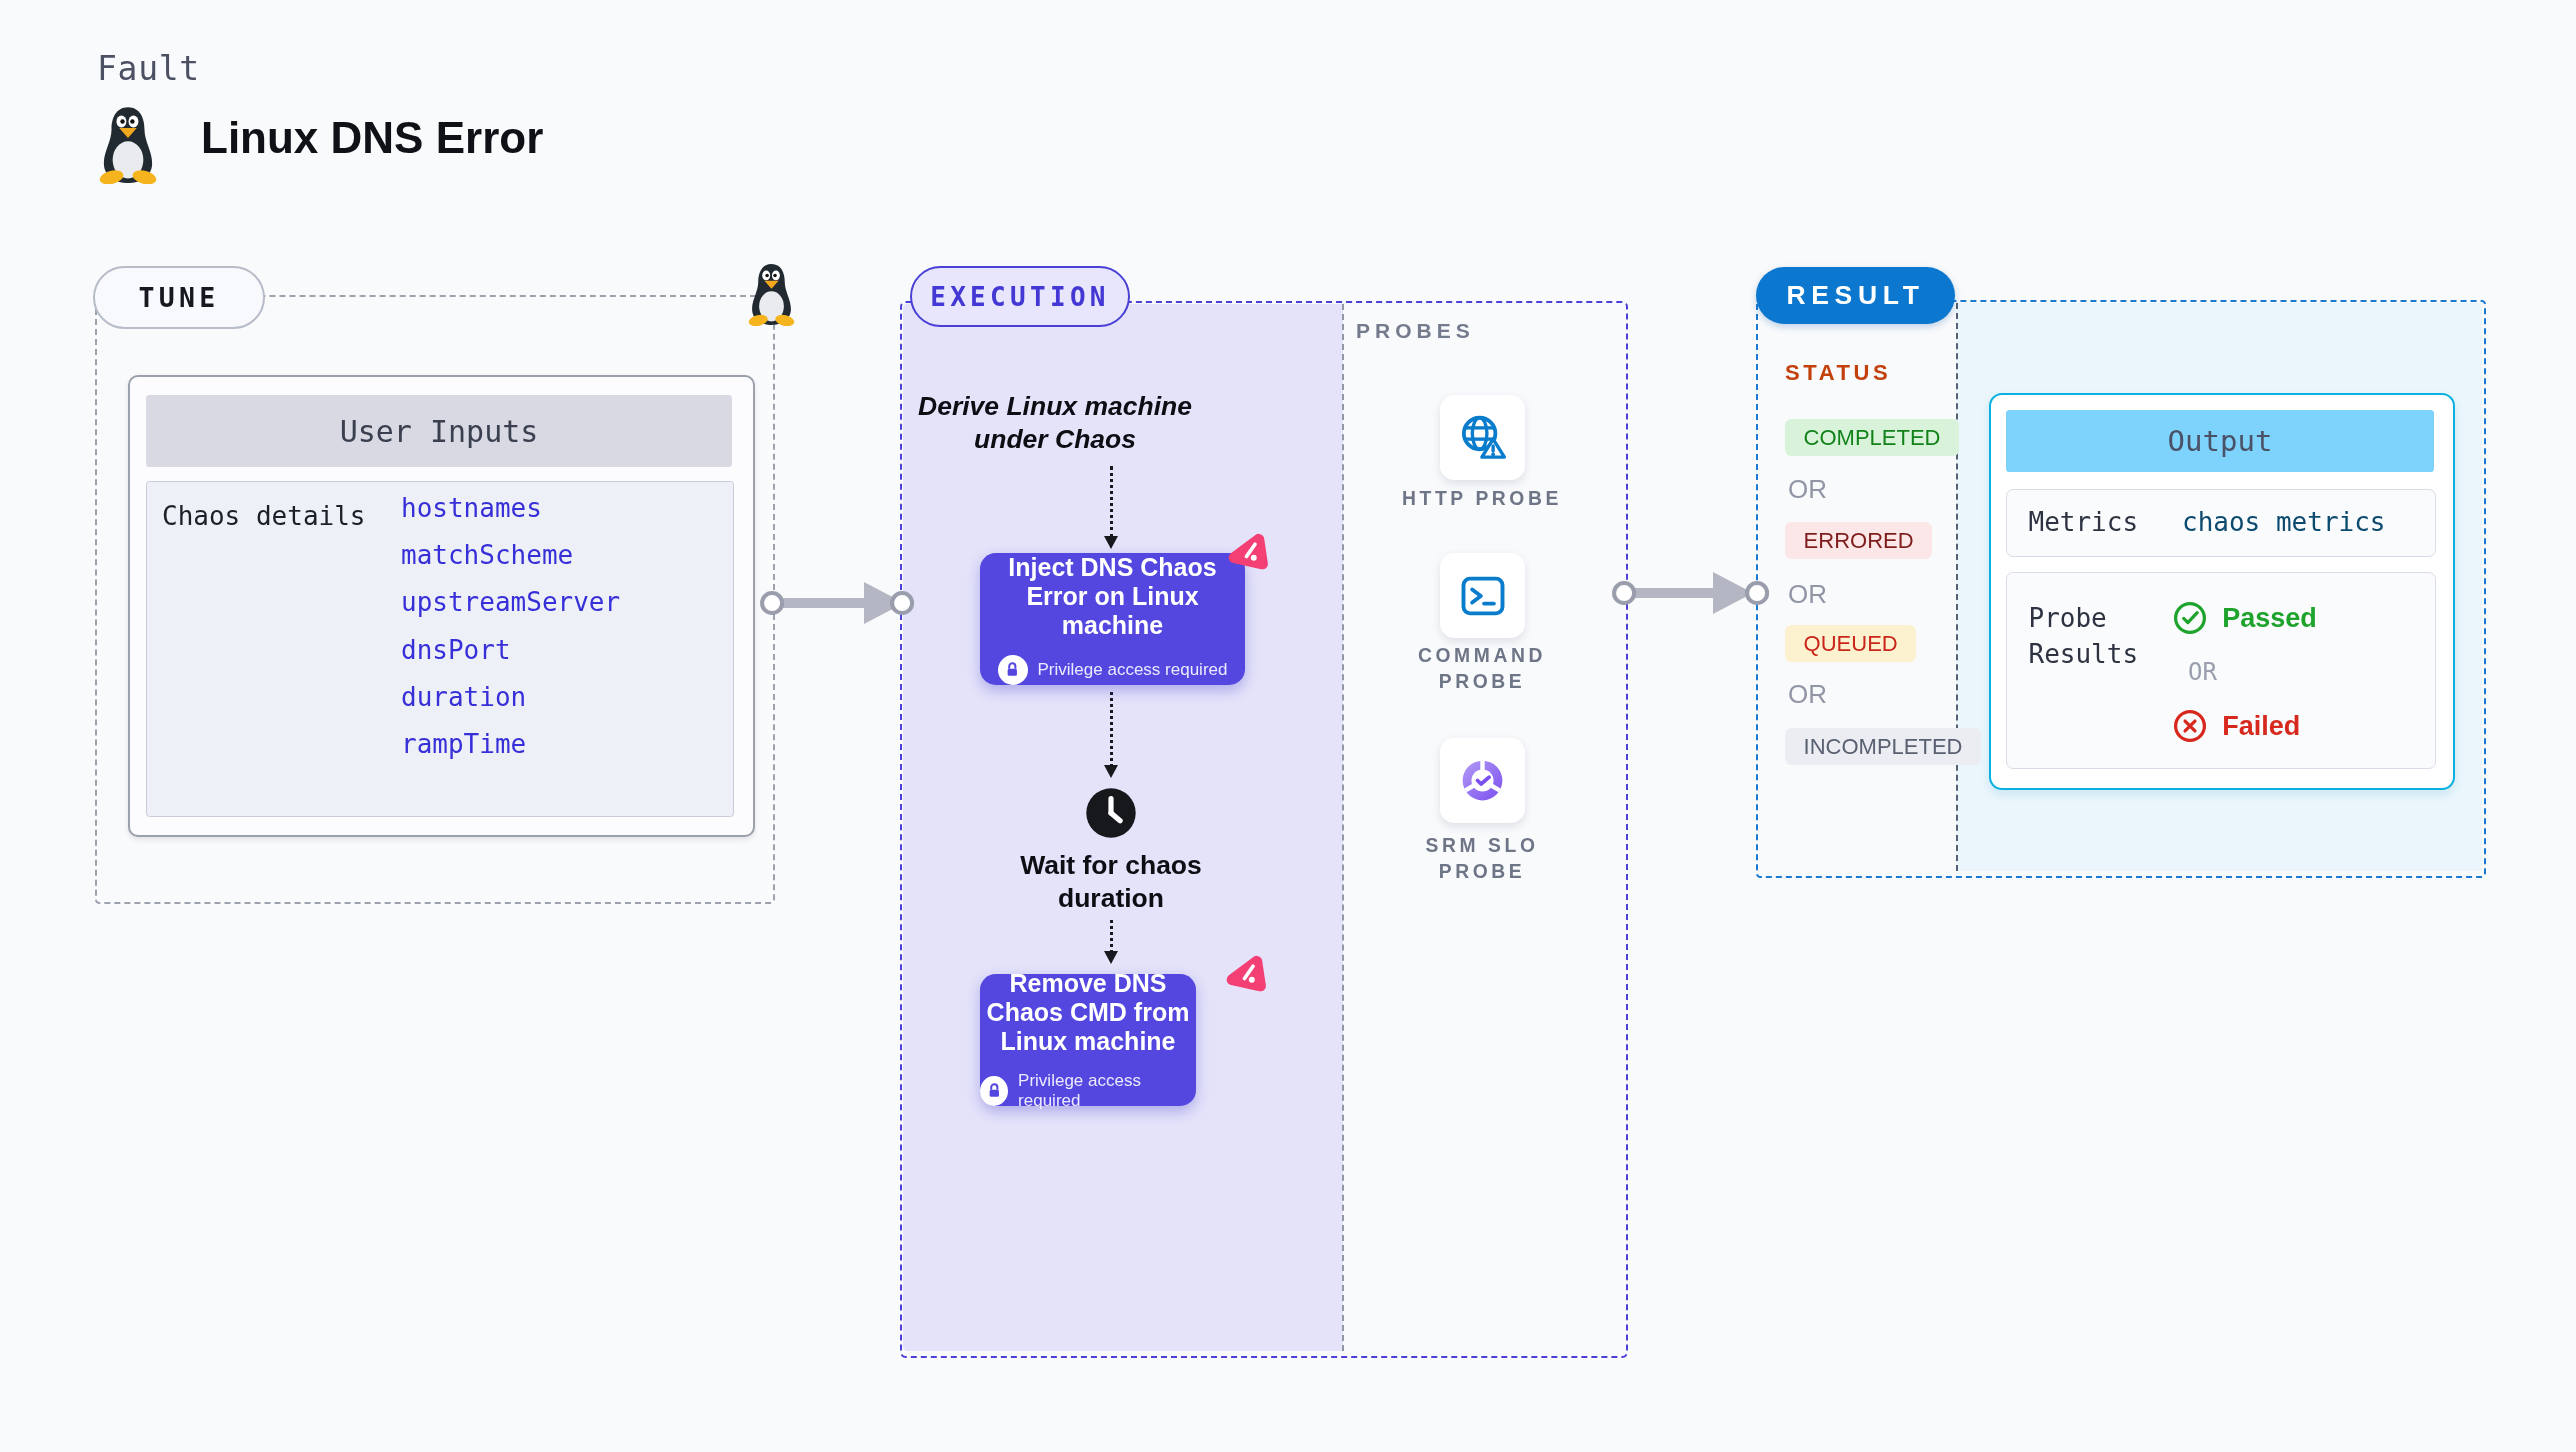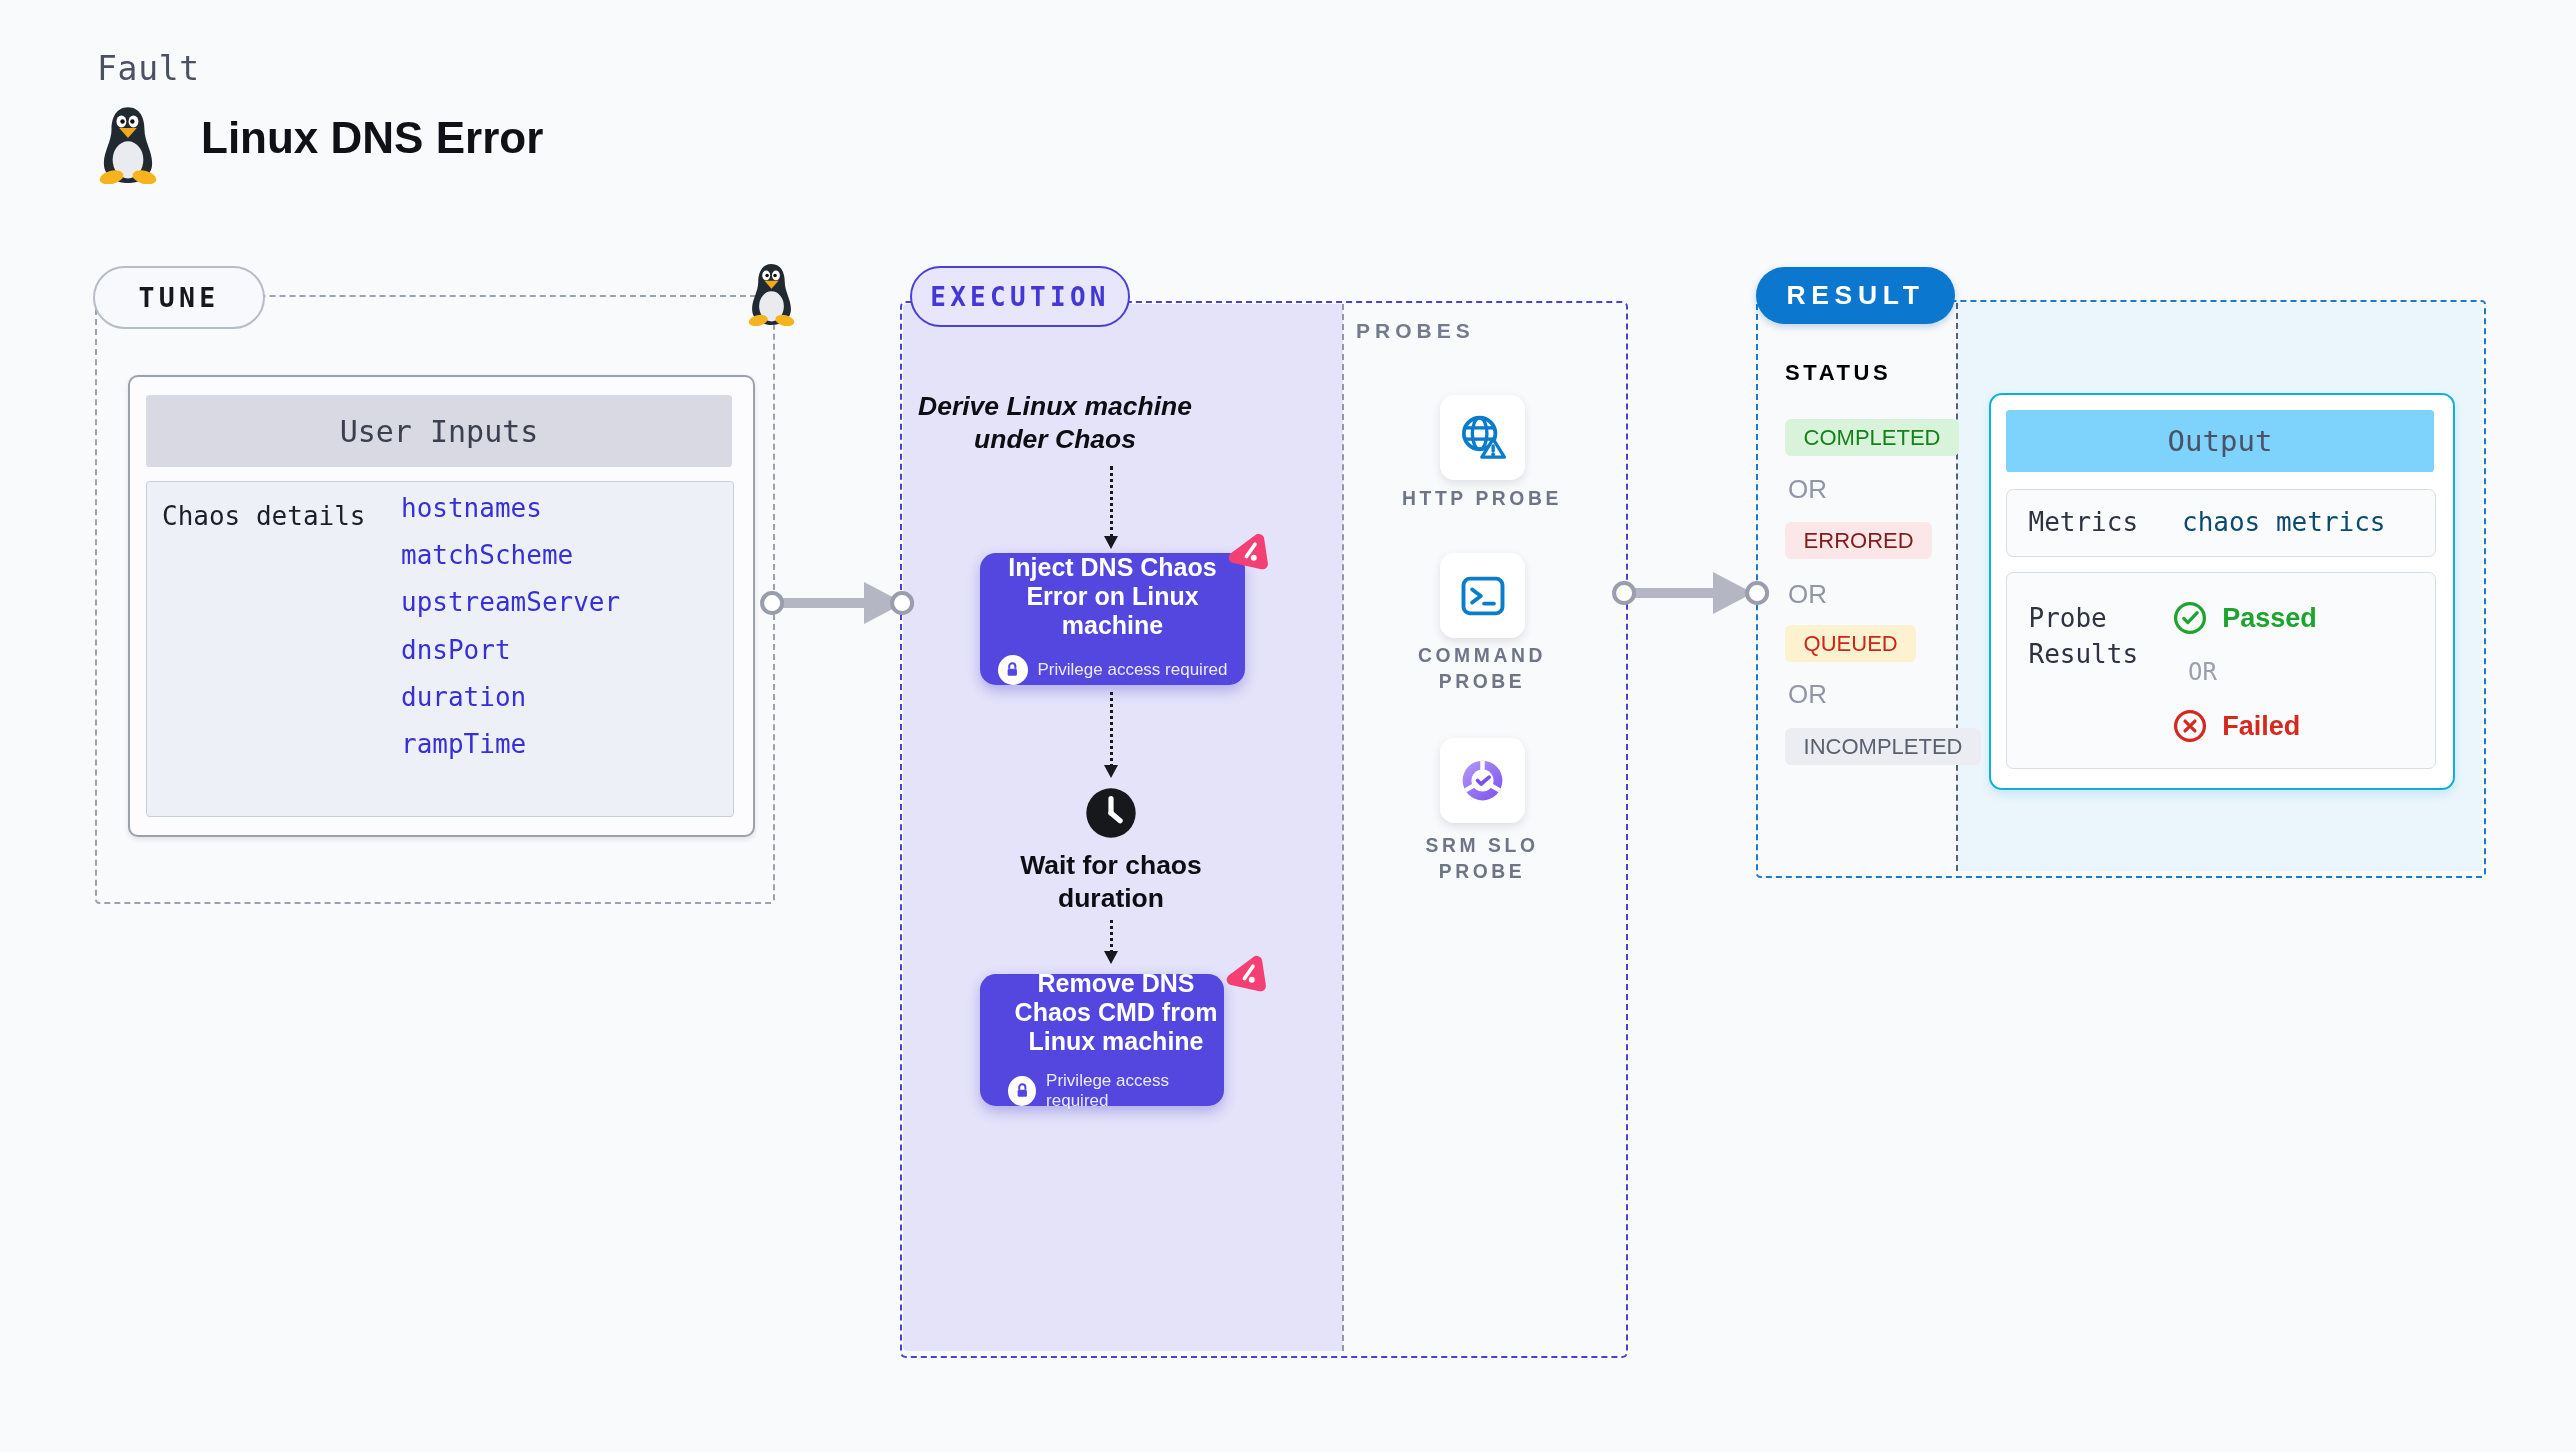--- a/index.html
+++ b/index.html
@@ -62,21 +62,21 @@
               box-shadow:0 3.6px 8.6px rgba(40,50,80,.12);display:flex;align-items:center;justify-content:center;z-index:3;}
   .probe-label{position:absolute;left:1396px;width:172px;text-align:center;font-size:19.3px;font-weight:bold;
                color:#6d7586;letter-spacing:3.6px;line-height:26px;z-index:3;}
 
   
   .result-box{left:1756px;top:300px;width:726px;height:574px;border:2.9px dashed #1a79d0;border-radius:4.3px;}
   .result-zone{left:1956px;top:303px;width:524px;height:568px;background:#eaf6fc;
                border-left:2.1px dashed #566074;z-index:1;}
   .result-badge{left:1756px;top:267px;width:199px;height:57px;background:#0b77cf;color:#fff;
                 font-size:26.5px;letter-spacing:5.7px;box-shadow:0 2.9px 7.2px rgba(10,90,170,.25);}
-  .status-label{left:1785px;top:360px;font-size:22px;font-weight:bold;color:#000000;letter-spacing:3.6px;z-index:3;}
+  .status-label{left:1785px;top:360px;font-size:22px;font-weight:bold;color:#c2410c;letter-spacing:3.6px;z-index:3;}
   .status-badge{position:absolute;left:1785px;height:37px;border-radius:6.4px;padding:0 18.6px;
                 display:flex;align-items:center;font-size:22px;font-weight:normal;z-index:3;}
   .st-completed{background:#d9f3da;color:#13821a;}
   .st-errored{background:#fbe7e7;color:#7f1d1d;}
   .st-queued{background:#fcf2cf;color:#ca271b;}
   .st-incompleted{background:#ebedf3;color:#596070;}
   .or-label{position:absolute;left:1788px;font-size:26px;color:#9196a6;z-index:3;}
 
   .output-card{left:1989px;top:393px;width:462px;height:393px;background:#fff;border:2.9px solid #0ab0e0;
                border-radius:13px;box-shadow:0 4.3px 10px rgba(10,120,170,.12);z-index:3;}
@@ -187,21 +187,21 @@
       <circle cx="20" cy="20" r="19" fill="#17181c"></circle>
       <line x1="20" y1="20" x2="20" y2="9" stroke="#fff" stroke-width="4" stroke-linecap="round"></line>
       <line x1="20" y1="20" x2="27" y2="26" stroke="#fff" stroke-width="4" stroke-linecap="round"></line>
     </svg>
   </div>
   <div class="node-text" style="left:1111px;top:849px;width:236px;">Wait for chaos duration</div>
 
   <div class="abs dotted-v" style="left:1110px;top:920px;height:33px;"></div>
   <div class="abs dotted-head" style="left:1111px;top:951px;"></div>
 
-  <div class="chaos-btn" style="left:980px;top:974px;width:216px;height:132px;padding-left:28px;">
+  <div class="chaos-btn" style="left:980px;top:974px;width:216px;height:132px;">
     <div class="btn-label sans">Remove DNS Chaos CMD from Linux machine</div>
     <div class="priv-row">
       <span class="priv-circle">
         <svg viewBox="0 0 24 24" width="18.6" height="18.6">
             <path d="M8 10 V7 a4 4 0 0 1 8 0 v3" fill="none" stroke="#5347e0" stroke-width="2.6"></path>
             <rect x="6" y="10" width="12" height="9" rx="2" fill="#5347e0"></rect>
           </svg>
       </span>
       <span class="priv-text sans">Privilege access required</span>
     </div>

